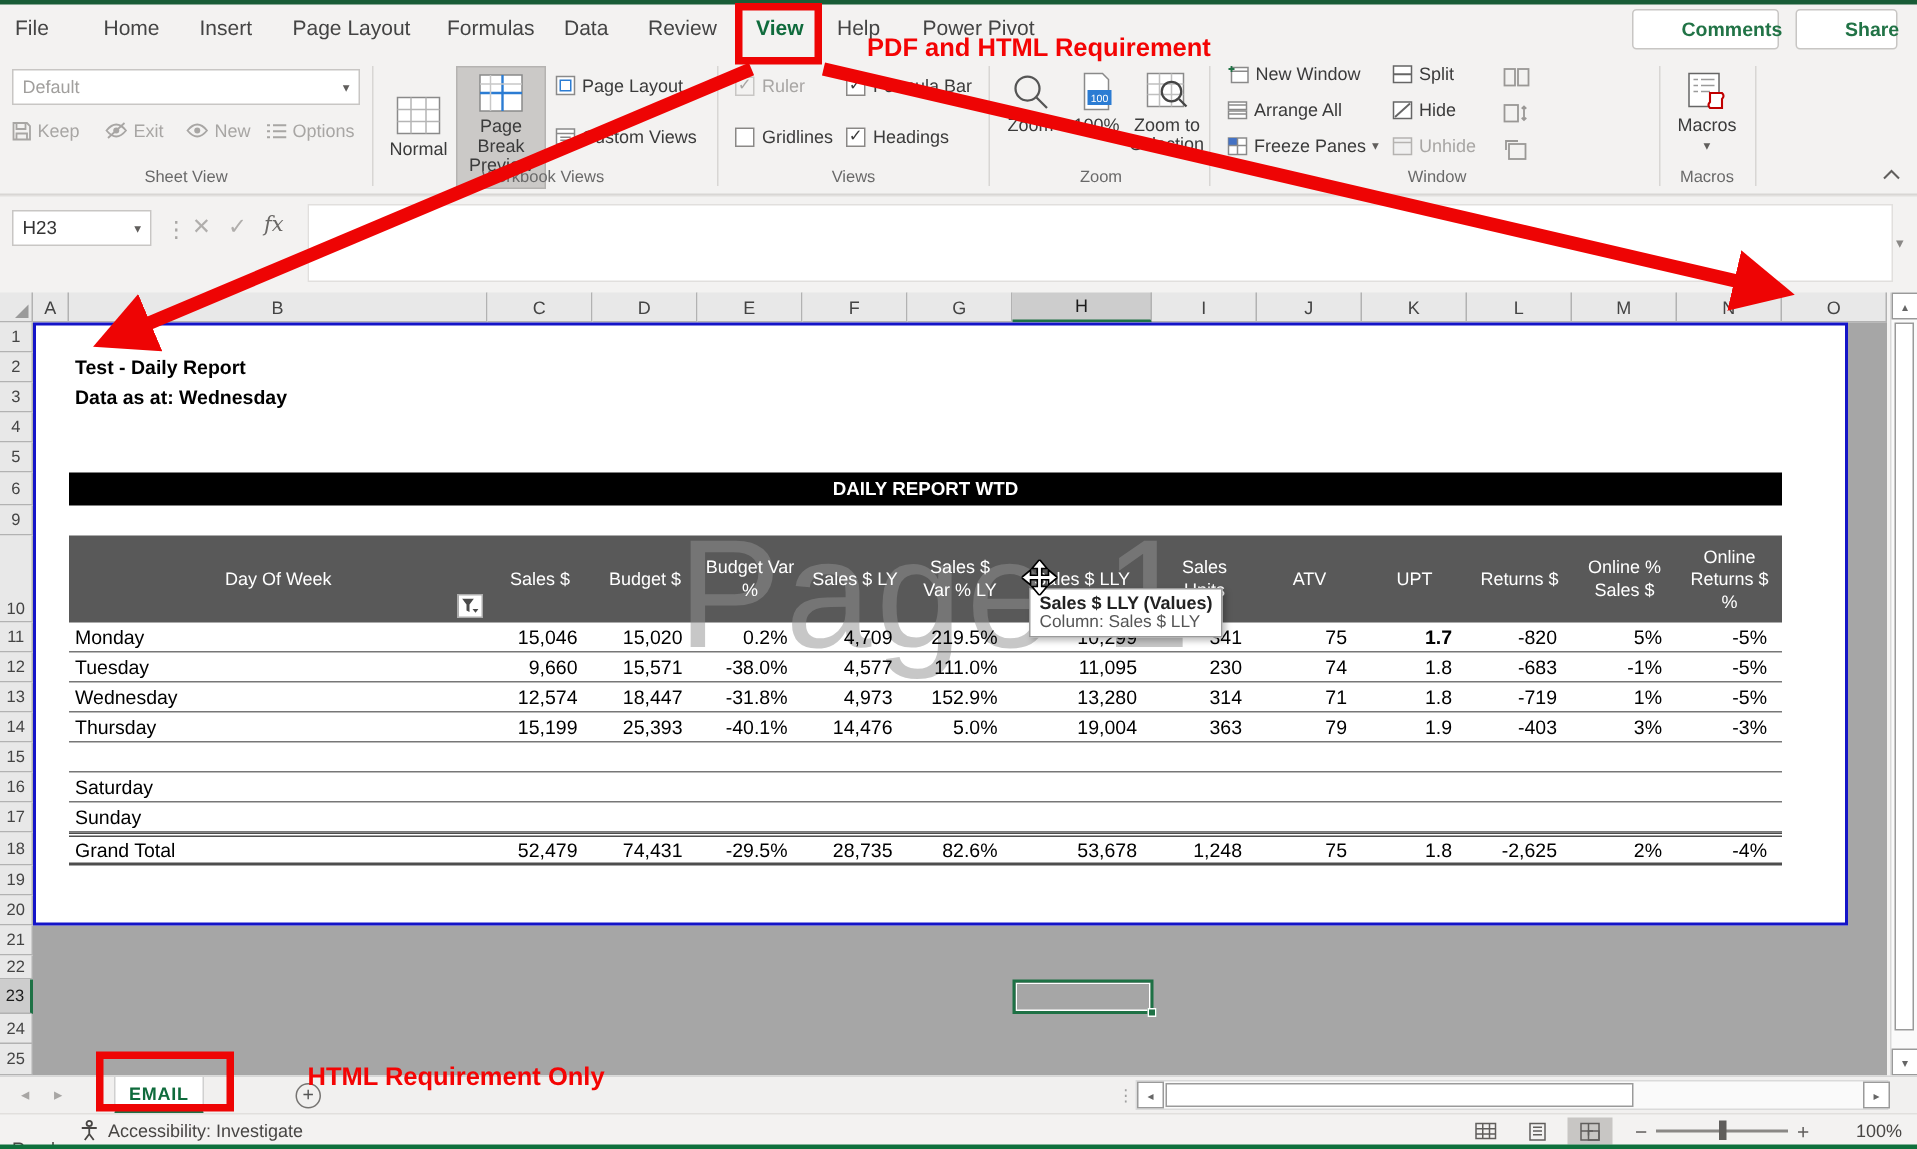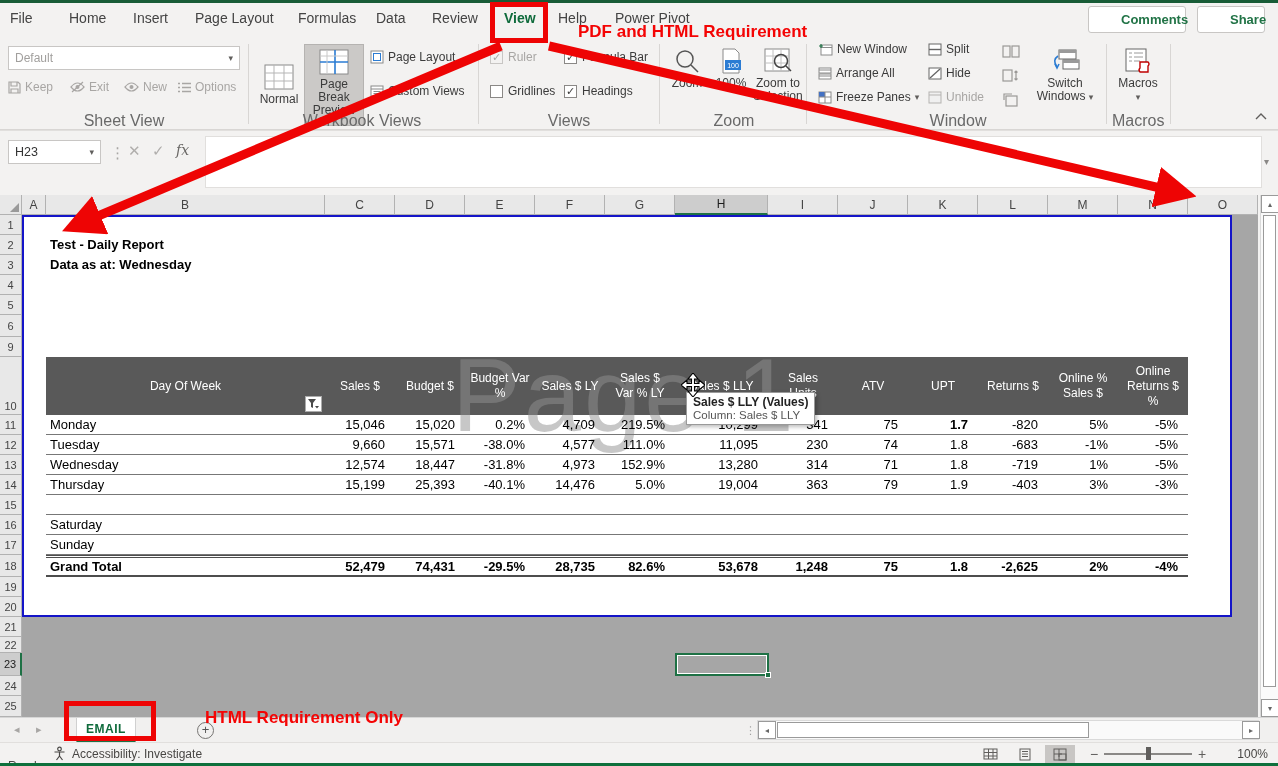--- a/index.html
+++ b/index.html
@@ -13,21 +13,21 @@
 
   
   .tab { position:absolute; top:10px; font-size:14px; color:#444; cursor:default; }
   .tab.active { color:#0f6b3c; font-weight:bold; }
 
   .qbtn { position:absolute; top:6px; height:27px; background:#fff; border:1px solid #c8c6c4;
           border-radius:3px; display:flex; align-items:center; gap:6px; padding:0 26px;
           color:#217346; font-size:13px; font-weight:bold; }
 
   
-  .grplabel { position:absolute; top:112px; font-size:16px; color:#696969; text-align:center; }
+  .grplabel { position:absolute; top:112px; font-size:11px; color:#696969; text-align:center; }
   .vsep { position:absolute; top:44px; height:80px; width:1px; background:#d8d6d4; }
   .dd { position:absolute; background:#fff; border:1px solid #c8c6c4; font-size:12px;
         color:#a19f9d; display:flex; align-items:center; padding:0 6px; justify-content:space-between; }
   .smallbtn { position:absolute; display:flex; align-items:center; gap:4px; font-size:12px; color:#3b3b3b; white-space:nowrap; }
   .smallbtn.dis { color:#a8a6a4; }
   .bigbtn { position:absolute; display:flex; flex-direction:column; align-items:center; justify-content:flex-start;
             gap:3px; font-size:12px; color:#3b3b3b; text-align:center; line-height:1.1; padding-top:4px; }
   .bigbtn.sel { background:#cbc9c7; border:1px solid #b5b3b1; }
   .cbrow { position:absolute; display:flex; align-items:center; gap:5px; font-size:12px; }
   .cb { width:13px; height:13px; border:1px solid #8a8886; background:#fff; font-size:11px;
@@ -64,21 +64,21 @@
   .page { position:absolute; left:0; top:0; width:1210px; height:402px; background:#fff; border:2px solid #1414c8; }
   .sheettitle { position:absolute; left:28px; top:22px; font-size:13px; font-weight:bold; color:#000; }
   .sheetsub   { position:absolute; left:28px; top:42px; font-size:13px; font-weight:bold; color:#000; }
   .banner { position:absolute; left:24px; top:100px; width:1142px; height:22px; background:#000; color:#fff;
             font-weight:bold; font-size:12.5px; display:flex; align-items:center; justify-content:center; }
   .theader { position:absolute; left:24px; top:142px; width:1142px; height:58px; background:#595959; display:flex; }
   .thcell { position:relative; z-index:35; color:#fff; font-size:12px; line-height:1.25; display:flex;
             align-items:center; justify-content:center; text-align:center; padding:0 5px; }
   #tablerows { position:absolute; left:24px; top:200px; width:1142px; }
   .trow { position:relative; z-index:35; display:flex; height:20px; border-bottom:1px solid #777; font-size:13px; color:#000; }
-  .trow.gtotal { height:22px; font-weight:bold; border-top:3px double #4d4d4d; border-bottom:2px solid #4d4d4d; }
+  .trow.gtotal { height:22px; font-weight:normal; border-top:3px double #4d4d4d; border-bottom:2px solid #4d4d4d; }
   .tcell { display:flex; align-items:center; overflow:hidden; }
   .tcell.txt { justify-content:flex-start; padding-left:4px; }
   .tcell.num { justify-content:flex-end; padding-right:10px; }
 
   .watermark { position:absolute; left:430px; top:122px; z-index:30; font-size:103px; color:#919191;
                opacity:.5; letter-spacing:3px; white-space:nowrap; pointer-events:none; }
 
   .tooltip { position:absolute; left:664px; top:177px; z-index:60; background:#fff; border:1px solid #9a9a9a;
              box-shadow:2px 2px 4px rgba(0,0,0,.25); padding:2px 6px 3px; white-space:nowrap; }
   .tooltip .tt1 { font-size:12px; font-weight:bold; color:#222; }
@@ -320,31 +320,20 @@
       <rect x="10" y="2" width="7" height="11" fill="none" stroke="#9a9896" stroke-width="1.2"></rect>
     </svg>
   <svg class="abs" style="left:1002px; top:68px;" width="18" height="16" viewBox="0 0 18 16">
       <rect x="1" y="2" width="9" height="11" fill="none" stroke="#9a9896" stroke-width="1.2"></rect>
       <path d="M14 3 v9 M12.5 4.5 L14 3 L15.5 4.5 M12.5 10.5 L14 12 L15.5 10.5" stroke="#9a9896" fill="none" stroke-width="1.2"></path>
     </svg>
   <svg class="abs" style="left:1002px; top:92px;" width="18" height="16" viewBox="0 0 18 16">
       <rect x="4" y="4" width="11" height="10" fill="none" stroke="#9a9896" stroke-width="1.2"></rect>
       <path d="M2 8 V2 h8" stroke="#9a9896" fill="none" stroke-width="1.2"></path>
     </svg>
-  <div class="bigbtn" style="left:1034px; top:44px; width:62px; height:82px;">
-    <svg width="30" height="26" viewBox="0 0 30 26">
-        <rect x="9" y="2" width="17" height="9" fill="#fff" stroke="#666"></rect>
-        <rect x="9" y="2" width="17" height="3" fill="#9a9a9a"></rect>
-        <rect x="13" y="12" width="16" height="9" fill="#fff" stroke="#666"></rect>
-        <rect x="13" y="12" width="16" height="3" fill="#9a9a9a"></rect>
-        <path d="M8 8 Q2 12 7 19" fill="none" stroke="#2b7cd3" stroke-width="1.6"></path>
-        <path d="M5 16 L7 20 L9 16" fill="none" stroke="#2b7cd3" stroke-width="1.6"></path>
-      </svg>
-    <span><span>Switch Windows</span> <span class="chev">▾</span></span>
-  </div>
   <div class="grplabel" style="left:818px; width:280px;">Window</div>
   <div class="vsep" style="left:1106px;"></div>
 
   <div class="bigbtn" style="left:1112px; top:44px; width:52px; height:82px;">
     <svg width="28" height="26" viewBox="0 0 28 26">
         <rect x="2" y="1" width="20" height="22" fill="#fff" stroke="#666"></rect>
         <path d="M5 5 h3 M5 9 h3 M5 13 h3 M10 5 h9 M10 9 h9 M10 13 h6" stroke="#9a9a9a"></path>
         <path d="M16 14 h8 q2 2 0 4 v6 h-8 q-2 -2 0 -4 z" fill="#fff" stroke="#c00000" stroke-width="1.4"></path>
       </svg>
     <span><span>Macros</span></span>
@@ -410,20 +399,21 @@
       <div class="rowhead" style="height: 16px;">22</div>
       <div class="rowhead selrow" style="height: 23px;">23</div>
       <div class="rowhead" style="height: 20px;">24</div>
       <div class="rowhead" style="height: 21px;">25</div>
     </div>
 
   <div id="gridbody">
     <div class="page"></div>
     <div class="sheettitle">Test - Daily Report</div>
     <div class="sheetsub">Data as at: Wednesday</div>
+    <div class="banner">DAILY REPORT WTD</div>
     <div class="theader" id="theader">
         <div class="thcell" style="width: 279px;">Day Of Week</div>
         <div class="thcell" style="width: 70px;">Sales $</div>
         <div class="thcell" style="width: 70px;">Budget $</div>
         <div class="thcell" style="width: 70px;">Budget Var %</div>
         <div class="thcell" style="width: 70px;">Sales $ LY</div>
         <div class="thcell" style="width: 70px;">Sales $ Var % LY</div>
         <div class="thcell" style="width: 93px;">Sales $ LLY</div>
         <div class="thcell" style="width: 70px;">Sales Units</div>
         <div class="thcell" style="width: 70px;">ATV</div>

